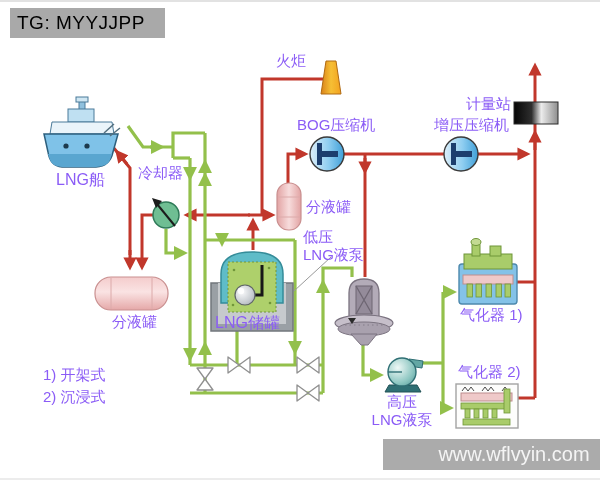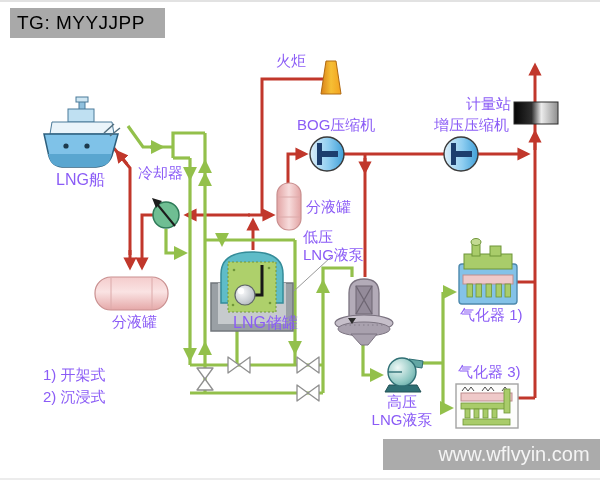--- a/index.html
+++ b/index.html
@@ -268,29 +268,29 @@
   <div class="lbl" style="left:297px;top:116px;">BOG压缩机</div>
   <div class="lbl big" style="left:56px;top:171px;">LNG船</div>
   <div class="lbl" style="left:138px;top:164px;">冷却器</div>
   <div class="lbl" style="left:306px;top:198px;">分液罐</div>
 
   <div class="lbl" style="left:303px;top:228px;">
     <span class="ln">低压</span>
     <span class="ln">LNG液泵</span>
   </div>
 
-  <div class="lbl big" style="left:233px;top:314px;text-align:right;">LNG储罐</div>
+  <div class="lbl big" style="left:215px;top:314px;text-align:right;">LNG储罐</div>
   <div class="lbl" style="left:112px;top:313px;">分液罐</div>
 
 
   <div class="lbl ctr" style="left:366px;top:393px;width:72px;">
     <span class="ln">高压</span>
     <span class="ln">LNG液泵</span>
   </div>
 
   <div class="lbl" style="left:460px;top:306px;">气化器 1)</div>
-  <div class="lbl" style="left:458px;top:363px;">气化器 3)</div>
+  <div class="lbl" style="left:458px;top:363px;">气化器 2)</div>
 
   <div class="lbl" style="left:43px;top:366px;text-align:center;">1) 开架式</div>
   <div class="lbl" style="left:43px;top:388px;">2) 沉浸式</div>
 
   <div class="wm">www.wflvyin.com</div>
 </div>
 
 </body></html>

